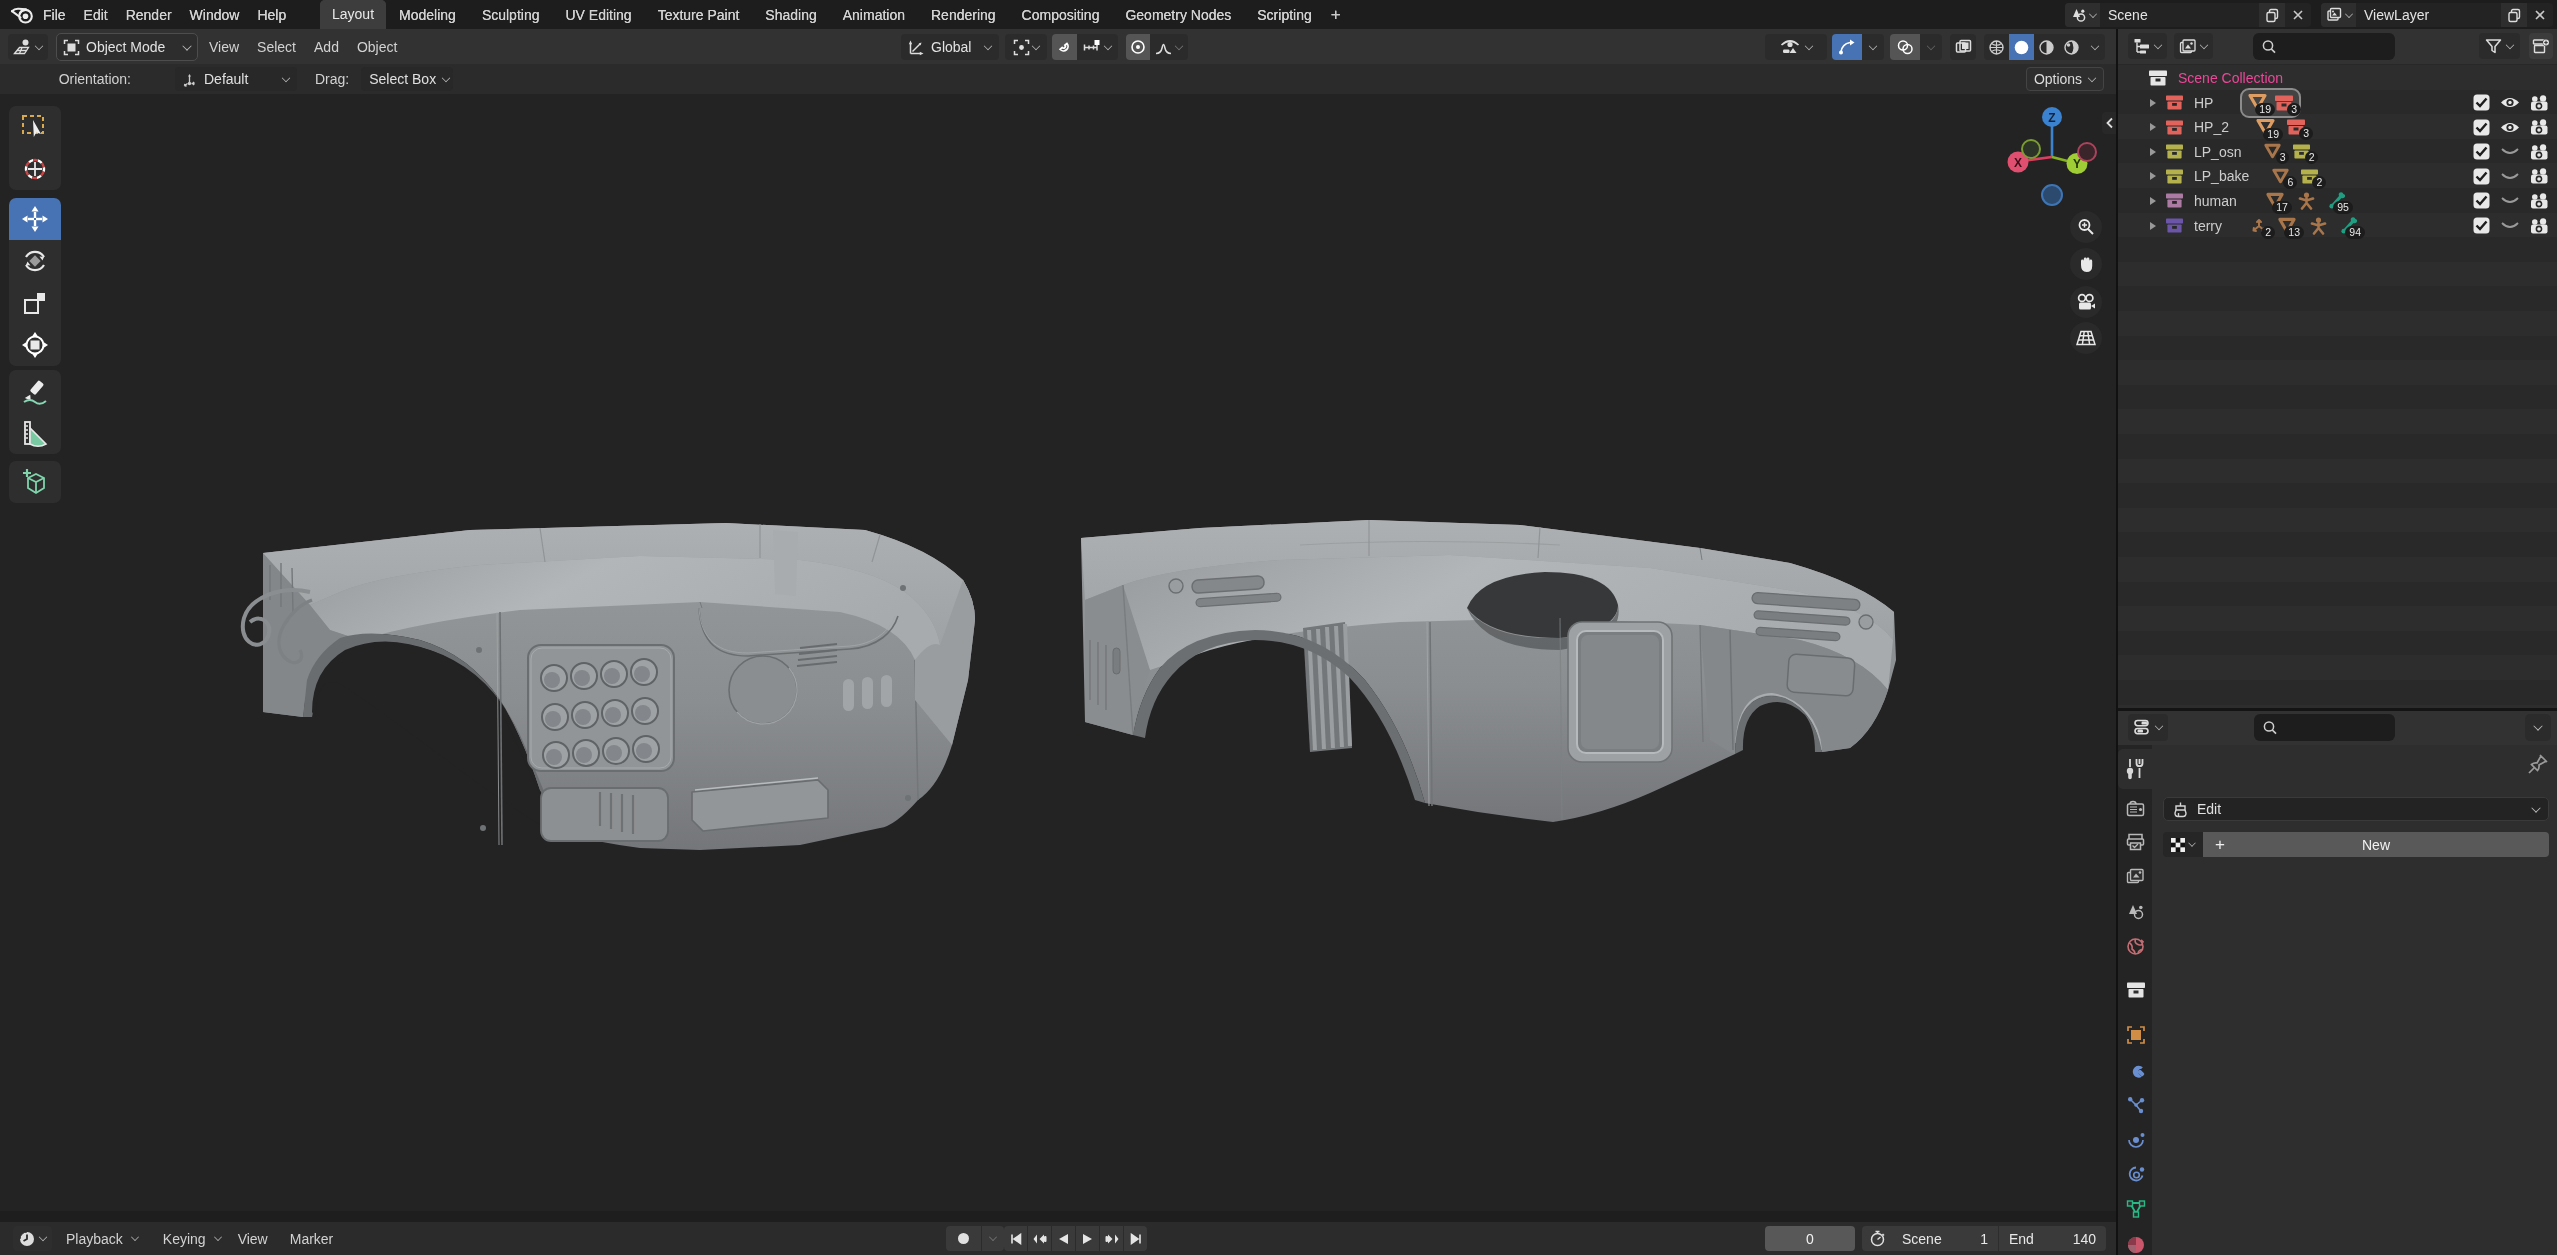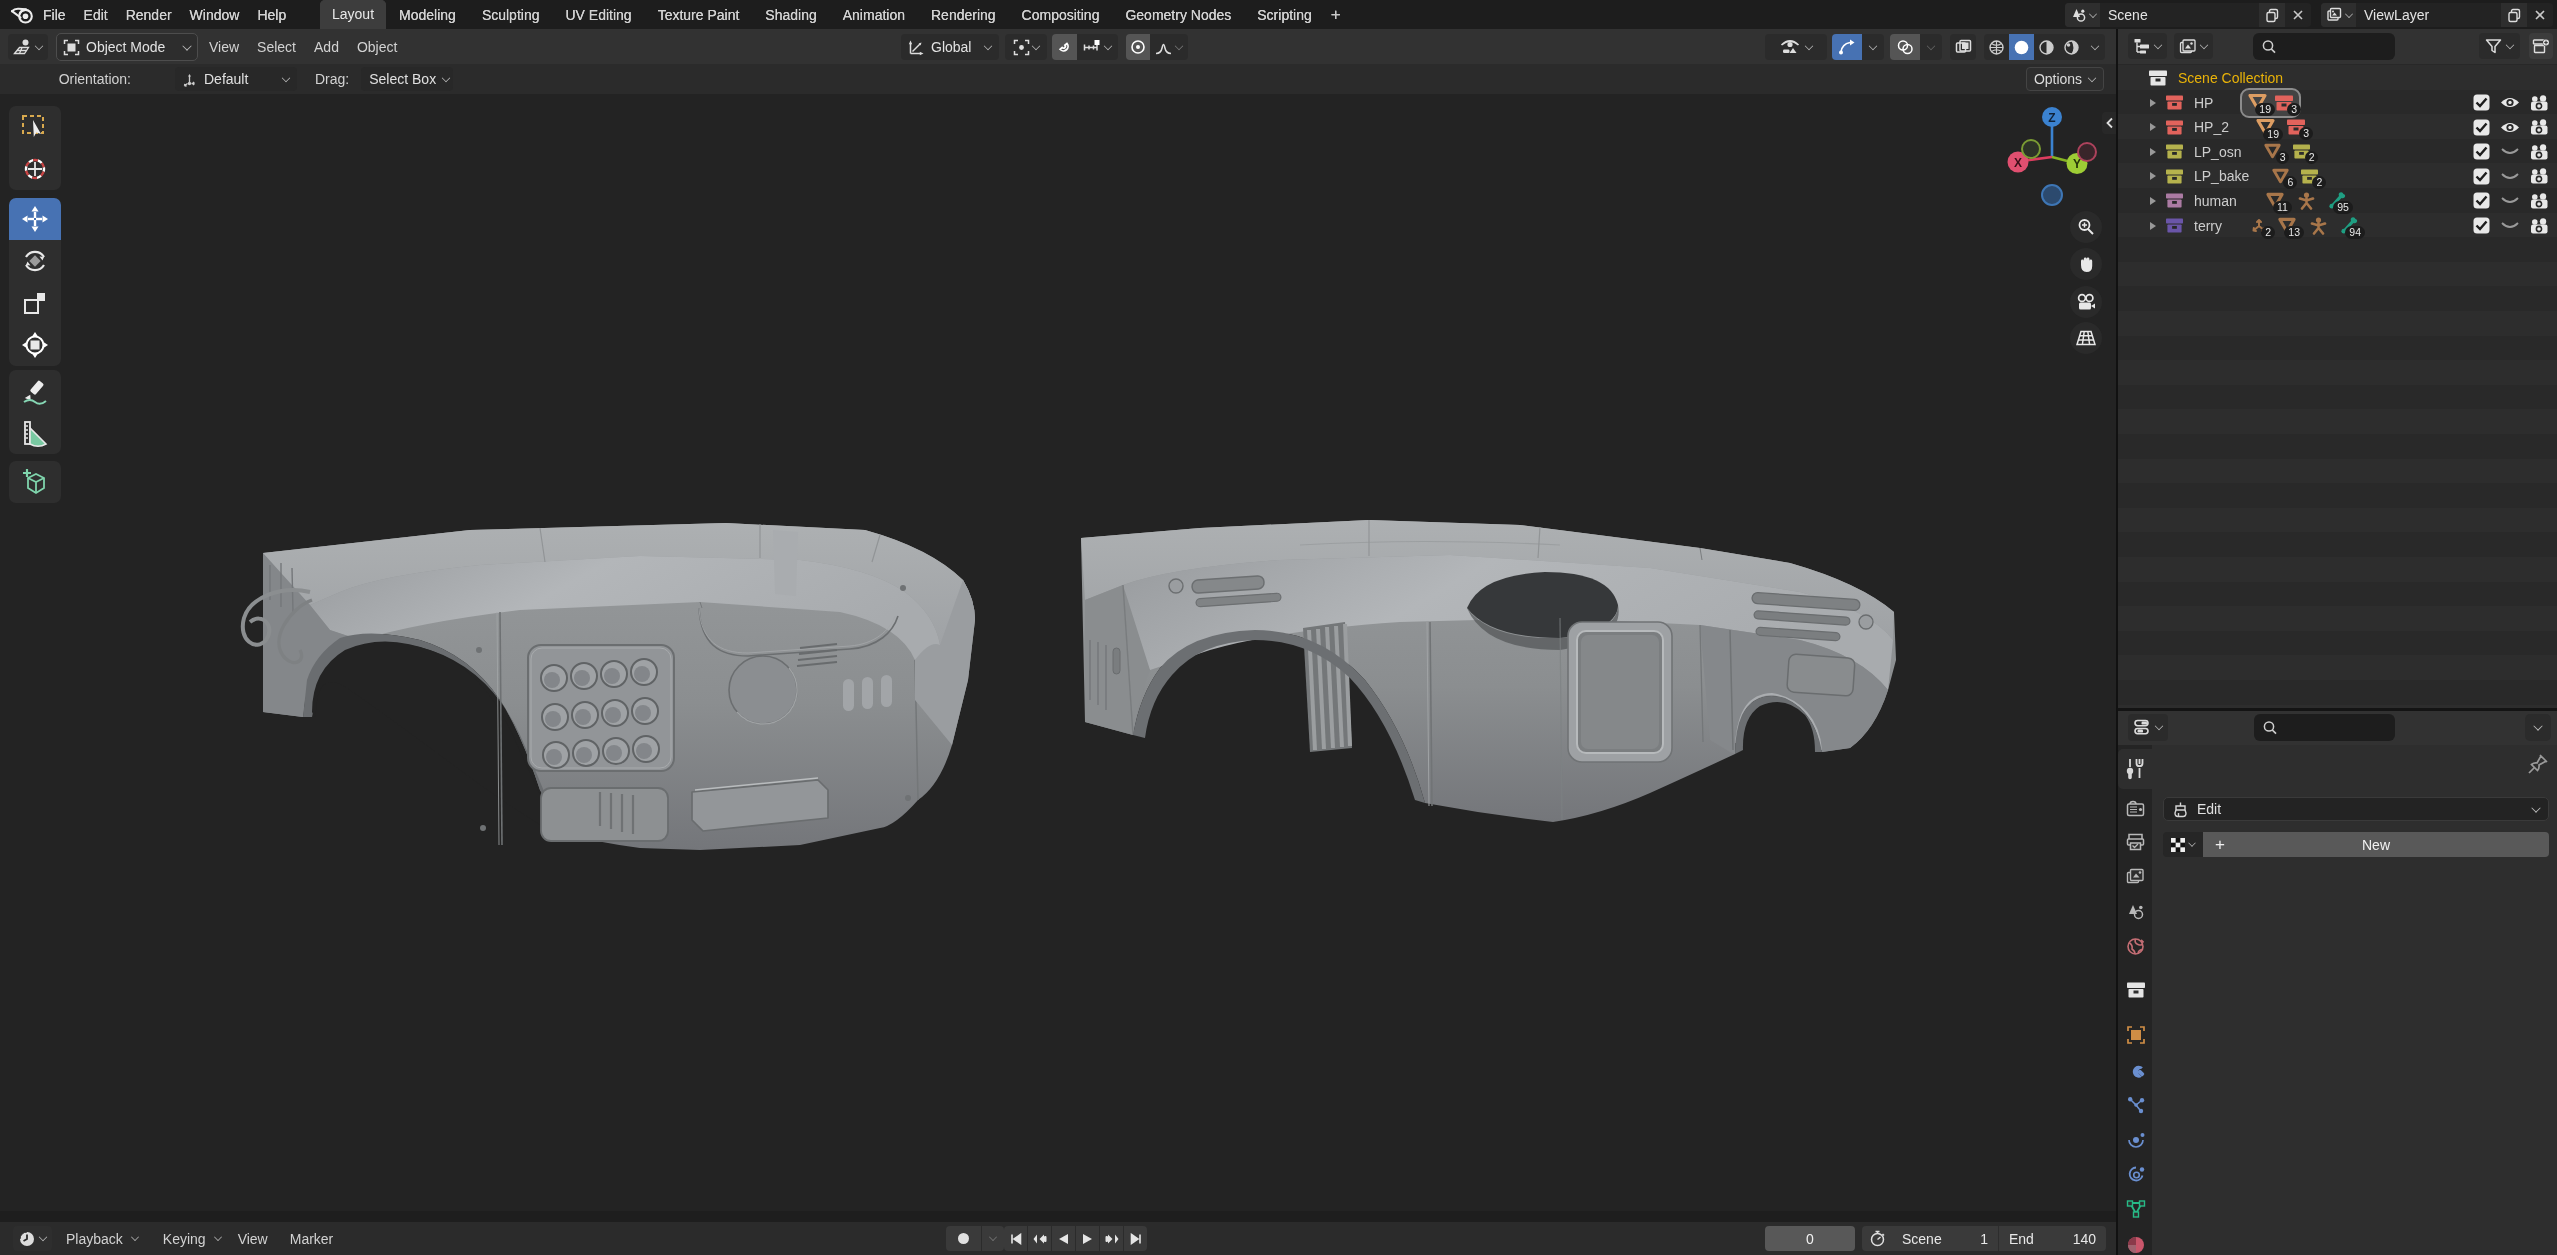--- a/index.html
+++ b/index.html
@@ -1328,21 +1328,21 @@
  .bdg{position:relative;display:inline-flex;align-items:center;margin-left:8px}
  .cnt{position:absolute;right:-7px;bottom:-4px;background:#1c1c1c;color:#e8e8e8;font-size:10.5px;border-radius:8px;padding:1px 4px;line-height:11px}
  .rix{position:absolute;display:flex;align-items:center;gap:10px;right:8px}
  </style>
  <div class="orow" style="top:65.7px">
   <svg style="margin-left:30px;margin-right:10px" width="20" height="18" viewBox="0 0 20 18">
         <rect x="1" y="1.5" width="18" height="5.5" rx="0.8" fill="#e6e6e6"></rect>
         <rect x="2.5" y="8" width="15" height="8.5" rx="0.8" fill="#e6e6e6"></rect>
         <rect x="7.5" y="9.5" width="5" height="3" fill="#282828"></rect>
       </svg>
-  <span class="oname" style="color:#eab308">Scene Collection</span>
+  <span class="oname" style="color:#ec4899">Scene Collection</span>
  </div>
  <div class="orow" style="top:90.3px">
   <div class="exp"></div>
   <svg style="margin-right:10px" width="19" height="17" viewBox="0 0 20 18">
         <rect x="1" y="1.5" width="18" height="5.5" rx="0.8" fill="#e2635c"></rect>
         <rect x="2.5" y="8" width="15" height="8.5" rx="0.8" fill="#e2635c"></rect>
         <rect x="7.5" y="9.5" width="5" height="3" fill="#282828"></rect>
       </svg>
   <span class="oname">HP</span>
   <div class="row" style="position:absolute;left:122px;border:2px solid #8c8c8c;background:#434343;border-radius:9px;height:26px;padding:0 5px;gap:6px">
@@ -1504,21 +1504,21 @@
   <svg style="margin-right:10px" width="19" height="17" viewBox="0 0 20 18">
         <rect x="1" y="1.5" width="18" height="5.5" rx="0.8" fill="#ab7ba3"></rect>
         <rect x="2.5" y="8" width="15" height="8.5" rx="0.8" fill="#ab7ba3"></rect>
         <rect x="7.5" y="9.5" width="5" height="3" fill="#282828"></rect>
       </svg>
   <span class="oname">human</span>
   <span class="bdg" style="margin-left:28px">
         <svg width="20" height="18" viewBox="0 0 21 19">
           <path d="M3,2.5 L18,2.5 L10.5,15.5 Z" fill="none" stroke="#a8764a" stroke-width="3.2" stroke-linejoin="round"></path>
         </svg>
-        <i class="cnt" style="font-style:normal">11</i>
+        <i class="cnt" style="font-style:normal">17</i>
       </span>
   <span class="bdg" style="margin-left:12px">
         <svg width="19" height="18" viewBox="0 0 19 18">
           <circle cx="9.5" cy="3" r="2.6" fill="#a8764a"></circle>
           <path d="M9.5,6 L9.5,11 M3,6.5 L9.5,8.5 L16,6.5 M9.5,11 L5,16.5 M9.5,11 L14,16.5" stroke="#a8764a" stroke-width="2.6" fill="none" stroke-linecap="round"></path>
         </svg>
       </span>
   <span class="bdg" style="margin-left:10px">
         <svg width="20" height="19" viewBox="0 0 20 19">
           <path d="M5,14 L13,5 q-1,-2.5 1,-3.5 q2.5,-1 3.5,1.5 q2.5,1 1.2,3.2 q-1.5,1.5 -3.2,0.8 L7,16 Z" fill="#1f9e82"></path>

